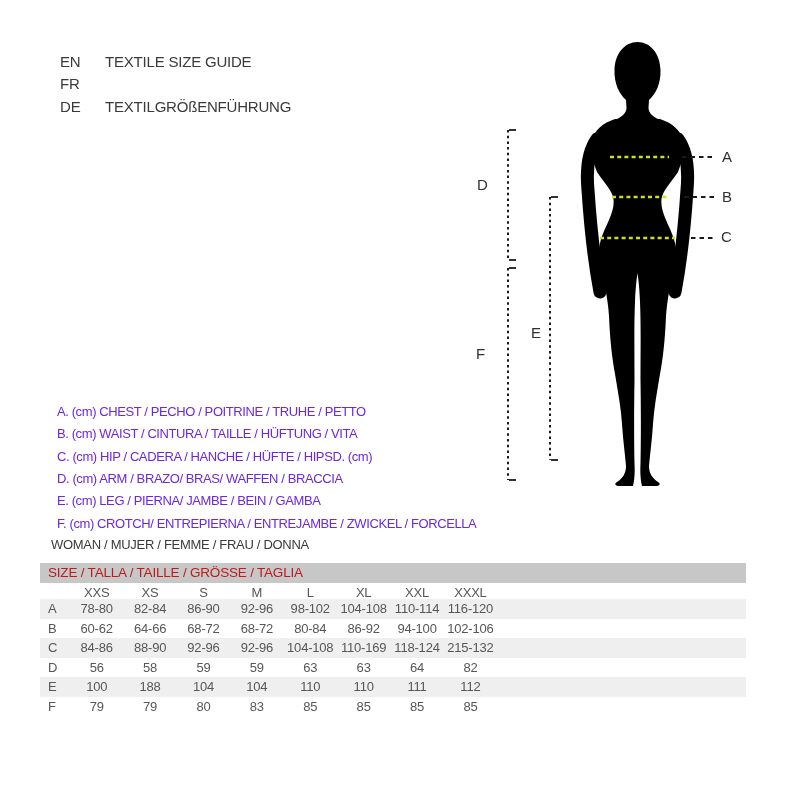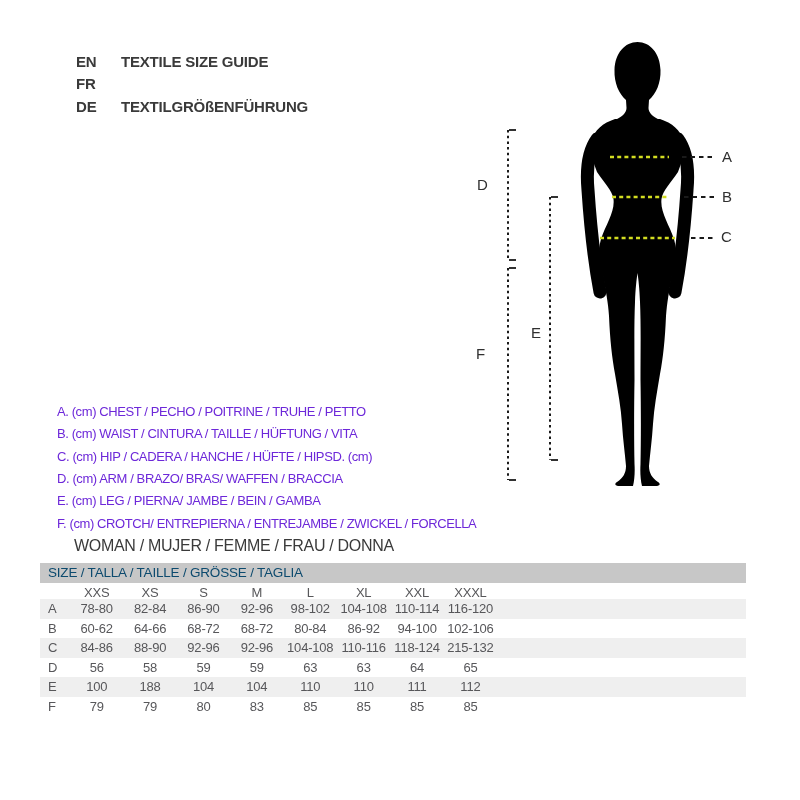--- a/index.html
+++ b/index.html
@@ -7,45 +7,45 @@
     width:800px;height:800px;position:relative;overflow:hidden;
     background:#ffffff;
     font-family:"Liberation Sans",sans-serif;
     color:#3a3a3a;
     --accent:#d2dc21;
     --silhouette:#000000;
   }
   .abs{position:absolute;}
 
   
-  .lang-block{left:76px;top:51px;font-size:15px;font-weight:bold;letter-spacing:-0.2px;color:#3a3a3a;}
+  .lang-block{left:60px;top:51px;font-size:15px;font-weight:normal;letter-spacing:-0.2px;color:#3a3a3a;}
   .lang-row{display:flex;line-height:22.4px;white-space:nowrap;}
   .lang-code{width:45px;}
 
   
   .fig-svg{left:570px;top:40px;}
   .overlay-svg{left:460px;top:120px;}
   .m-label{position:absolute;font-size:15px;line-height:20px;color:#303030;}
   .m-A{left:722px;top:147px;}
   .m-B{left:722px;top:187px;}
   .m-C{left:721px;top:227px;}
   .m-D{left:477px;top:175px;}
   .m-E{left:531px;top:323px;}
   .m-F{left:476px;top:344px;}
 
   
   .legend{left:57px;top:401px;font-size:13px;letter-spacing:-0.4px;color:#6d28d9;}
   .legend-row{line-height:22.35px;white-space:nowrap;}
 
   
-  .gender{left:74px;top:537px;font-size:16px;letter-spacing:-0.3px;color:#3a3a3a;white-space:nowrap;}
+  .gender{left:51px;top:537px;font-size:13px;letter-spacing:-0.3px;color:#3a3a3a;white-space:nowrap;}
 
   
   .size-table{left:40px;top:563px;width:706px;font-size:13px;letter-spacing:-0.2px;color:#57575a;}
-  .band{height:20px;line-height:20px;background:#c7c7c7;padding-left:8px;color:#0c4a6e;font-size:13.5px;white-space:nowrap;}
+  .band{height:20px;line-height:20px;background:#c7c7c7;padding-left:8px;color:#b91c1c;font-size:13.5px;white-space:nowrap;}
   .trow{display:flex;height:19.5px;line-height:19.5px;}
   .trow.head{height:16px;line-height:20px;}
   .trow.stripe{background:#efefef;}
   .cell-label{width:30px;padding-left:8px;box-sizing:border-box;}
   .cell{width:53.4px;text-align:center;}
   .filler{flex:1;}
 </style>
 </head>
 <body style="--accent: #d2dc21; --silhouette: #000000;">
 
@@ -190,35 +190,35 @@
         <div class="cell">102-106</div>
         <div class="filler"></div>
       </div>
       <div class="trow stripe">
         <div class="cell-label">C</div>
         <div class="cell">84-86</div>
         <div class="cell">88-90</div>
         <div class="cell">92-96</div>
         <div class="cell">92-96</div>
         <div class="cell">104-108</div>
-        <div class="cell">110-116</div>
+        <div class="cell">110-169</div>
         <div class="cell">118-124</div>
         <div class="cell">215-132</div>
         <div class="filler"></div>
       </div>
       <div class="trow">
         <div class="cell-label">D</div>
         <div class="cell">56</div>
         <div class="cell">58</div>
         <div class="cell">59</div>
         <div class="cell">59</div>
         <div class="cell">63</div>
         <div class="cell">63</div>
         <div class="cell">64</div>
-        <div class="cell">65</div>
+        <div class="cell">82</div>
         <div class="filler"></div>
       </div>
       <div class="trow stripe">
         <div class="cell-label">E</div>
         <div class="cell">100</div>
         <div class="cell">188</div>
         <div class="cell">104</div>
         <div class="cell">104</div>
         <div class="cell">110</div>
         <div class="cell">110</div>

